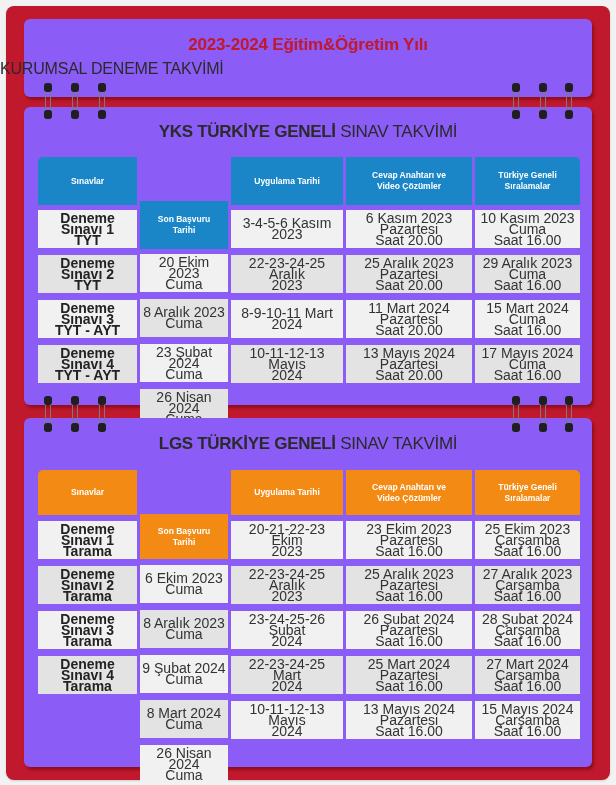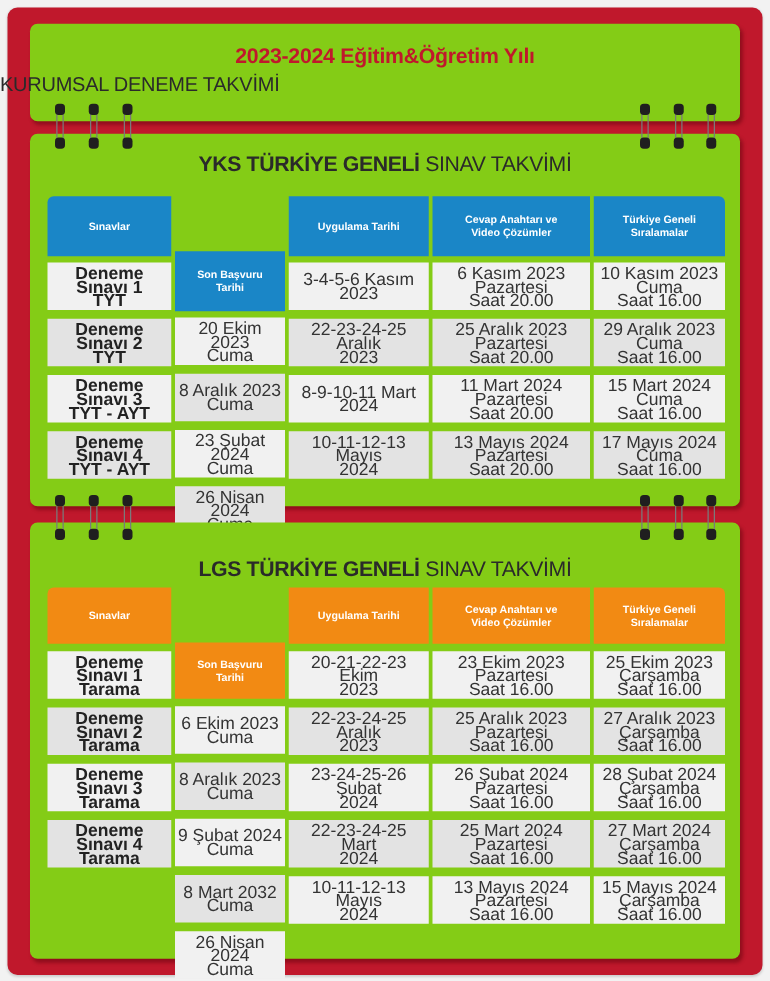--- a/index.html
+++ b/index.html
@@ -6,21 +6,21 @@
     html, body { width: 616px; height: 785px; background: #f2f2f2; overflow: hidden; }
     body { font-family: "Liberation Sans", "DejaVu Sans", sans-serif; position: relative; }
 
     .frame {
       position: absolute; left: 6px; top: 6px; width: 604px; height: 774px;
       background: #c0182c; border-radius: 8px;
       box-shadow: 0 1px 2px rgba(0,0,0,0.15);
     }
 
     .card {
-      position: absolute; left: 24px; width: 568px; background: #84cc16;
+      position: absolute; left: 24px; width: 568px; background: #8b5cf6;
       border-radius: 6px;
       box-shadow: 2px 3px 3px rgba(90,0,10,0.45);
     }
     .card.top { top: 19px; height: 78px; }
     .card.yks { top: 107px; height: 298px; }
     .card.lgs { top: 418px; height: 349px; }
 
     .main-title {
       position: absolute; left: 0; right: 0; top: 35px; text-align: center;
       font-size: 17px; font-weight: bold; color: #c0182c; letter-spacing: -0.2px;
@@ -143,21 +143,21 @@
 2024</div>
       <div class="cell c3">13 Mayıs 2024 Pazartesi
 Saat 20.00</div>
       <div class="cell c4">17 Mayıs 2024 Cuma
 Saat 16.00</div>
     </div>
   </div>
 </div>
 
 <div class="card lgs">
-  <div class="section-title" style="top:28px;">
+  <div class="section-title" style="top:16px;">
     <b>LGS TÜRKİYE GENELİ</b>
     <span class="light">SINAV TAKVİMİ</span>
   </div>
   <div class="table" style="top:52px;">
     <div class="row hdr" style="top:0;height:45px;">
       <div class="cell c0" style="background:#f28a13">Sınavlar</div>
       <div class="cell c1" style="background:#f28a13">Son Başvuru
 Tarihi</div>
       <div class="cell c2" style="background:#f28a13">Uygulama Tarihi</div>
       <div class="cell c3" style="background:#f28a13">Cevap Anahtarı ve
@@ -197,21 +197,21 @@
       <div class="cell c2">23-24-25-26 Şubat
 2024</div>
       <div class="cell c3">26 Şubat 2024 Pazartesi
 Saat 16.00</div>
       <div class="cell c4">28 Şubat 2024 Çarşamba
 Saat 16.00</div>
     </div>
     <div class="row dark" style="top:186px;">
       <div class="cell c0">Deneme Sınavı 4
 Tarama</div>
-      <div class="cell c1">8 Mart 2032
+      <div class="cell c1">8 Mart 2024
 Cuma</div>
       <div class="cell c2">22-23-24-25 Mart
 2024</div>
       <div class="cell c3">25 Mart 2024 Pazartesi
 Saat 16.00</div>
       <div class="cell c4">27 Mart 2024 Çarşamba
 Saat 16.00</div>
     </div>
     <div class="row light" style="top:231px;">
       <div class="cell c1">26 Nisan 2024

